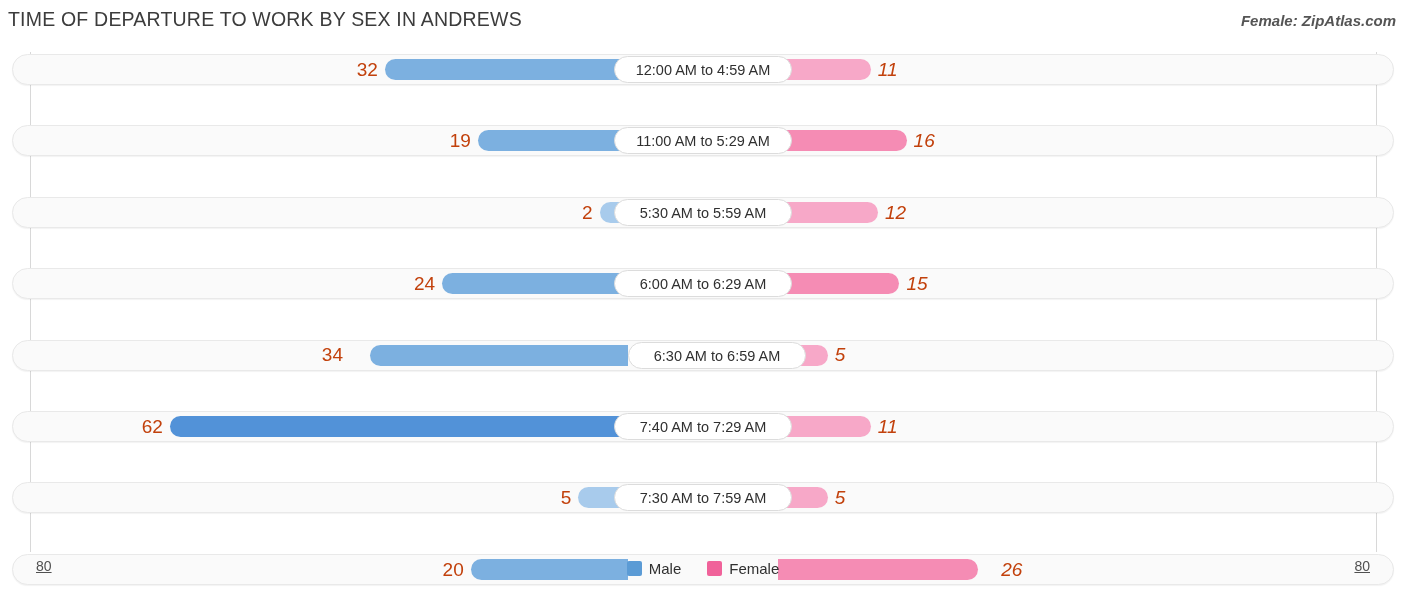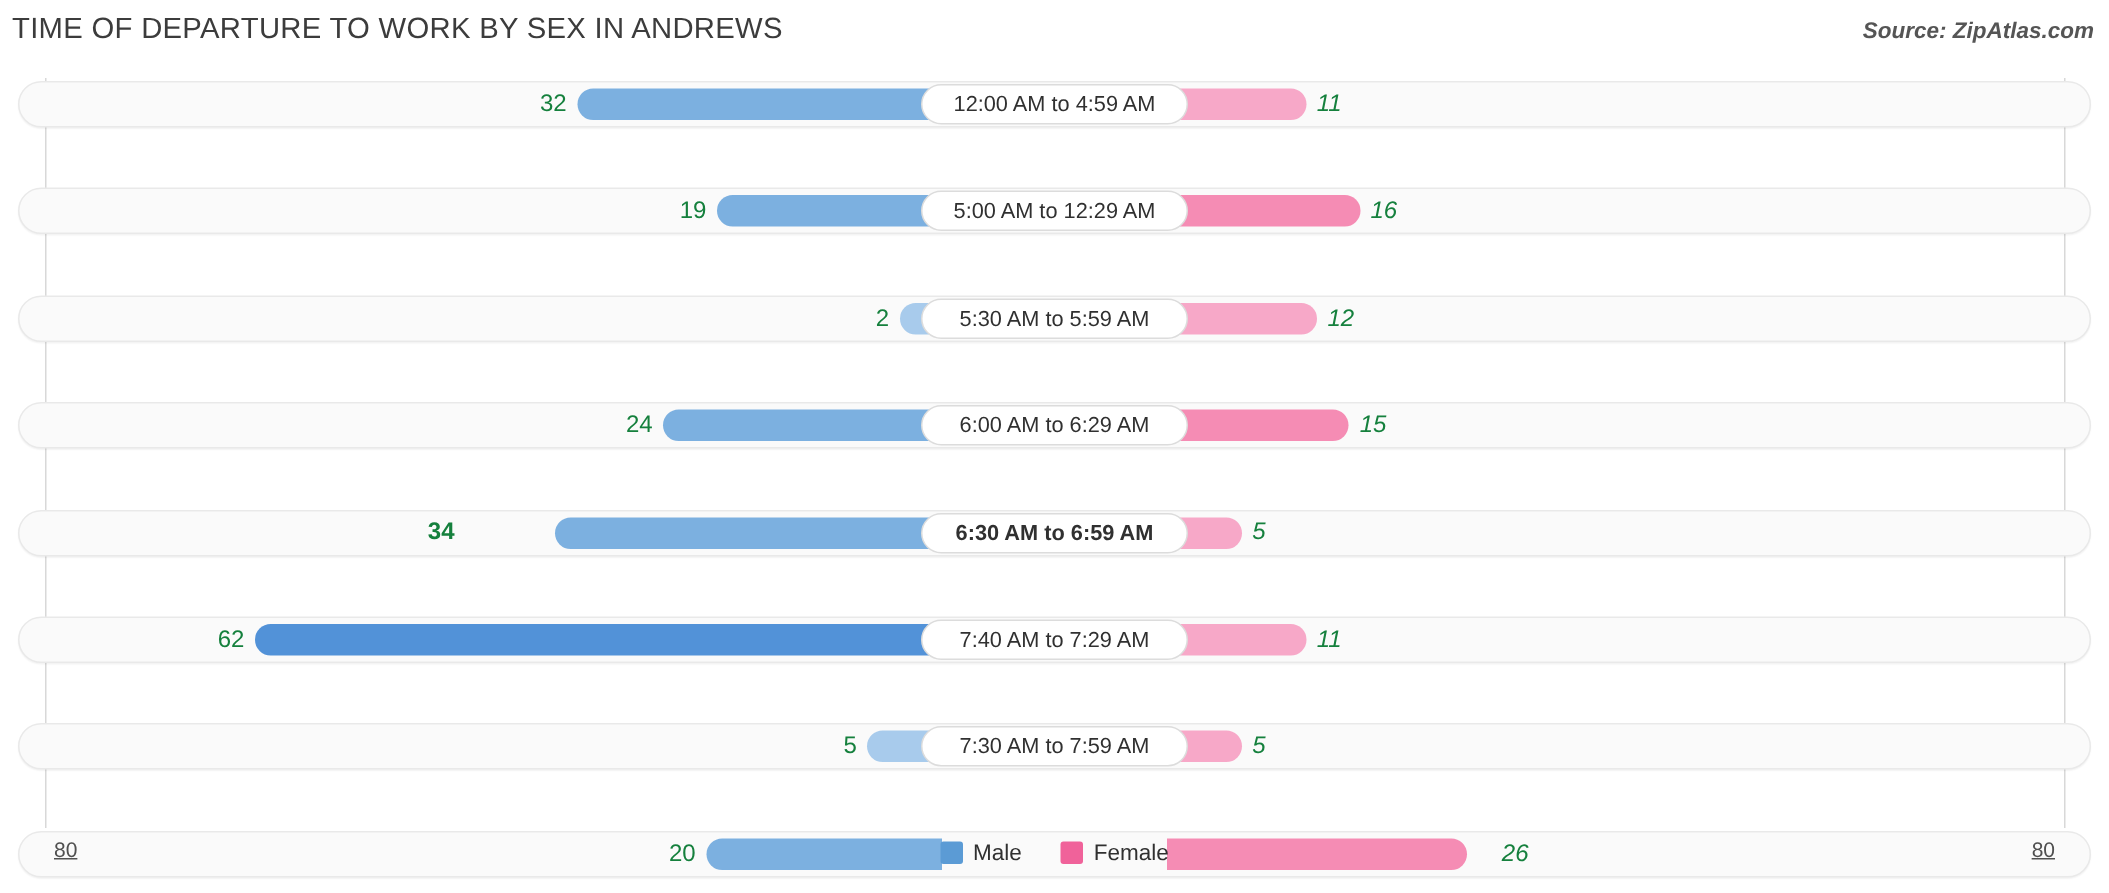--- a/index.html
+++ b/index.html
@@ -87,22 +87,22 @@
   }
   .bar.female {
     border-radius: 0 11px 11px 0;
   }
 
   
   .val {
     position: absolute;
     top: 50%;
     transform: translateY(-50%);
-    font-size: 16px;
-    color: #15803d;
+    font-size: 19px;
+    color: #c2410c;
     white-space: nowrap;
   }
   .val.male-val   { text-align: right; }
   .val.female-val { text-align: left; font-style: italic; }
 
   
   .cat-pill {
     position: absolute;
     top: 4px;
     height: 27px;
@@ -162,40 +162,40 @@
     font-size: 15px;
     color: #303030;
   }
 </style>
 </head>
 <body>
 
 <div class="page">
 
   <div class="chart-title">TIME OF DEPARTURE TO WORK BY SEX IN ANDREWS</div>
-  <div class="source-note">Source: ZipAtlas.com</div>
+  <div class="source-note">Female: ZipAtlas.com</div>
 
   <div class="plot" id="plot">
     <div class="axis-line left"></div>
     <div class="axis-line right"></div>
   <div class="row" style="top: 0px;">
         <div class="track"></div>
         <div class="bar male" style="left: 384.8px; width: 243.2px; background: rgb(124, 176, 224);"></div>
         <div class="bar female" style="left: 778px; width: 92.7875px; background: rgb(247, 168, 200);"></div>
         <div class="val male-val" style="right: 1028.2px;">32</div>
         <div class="val female-val" style="left: 877.788px;">11</div>
         <div class="cat-pill" style="left: 614px; width: 178px;">12:00 AM to 4:59 AM</div>
       </div>
       <div class="row" style="top: 35.7px;">
         <div class="track"></div>
         <div class="bar male" style="left: 477.913px; width: 150.088px; background: rgb(124, 176, 224);"></div>
         <div class="bar female" style="left: 778px; width: 128.6px; background: rgb(245, 140, 180);"></div>
         <div class="val male-val" style="right: 935.087px;">19</div>
         <div class="val female-val" style="left: 913.6px;">16</div>
-        <div class="cat-pill" style="left: 614px; width: 178px;">5:00 AM to 12:29 AM</div>
+        <div class="cat-pill" style="left: 614px; width: 178px;">11:00 AM to 5:29 AM</div>
       </div>
       <div class="row" style="top: 71.4px;">
         <div class="track"></div>
         <div class="bar male" style="left: 599.675px; width: 28.325px; background: rgb(168, 203, 236);"></div>
         <div class="bar female" style="left: 778px; width: 99.95px; background: rgb(247, 168, 200);"></div>
         <div class="val male-val" style="right: 813.325px;">2</div>
         <div class="val female-val" style="left: 884.95px;">12</div>
         <div class="cat-pill" style="left: 614px; width: 178px;">5:30 AM to 5:59 AM</div>
       </div>
       <div class="row" style="top: 107.1px;">
@@ -203,23 +203,23 @@
         <div class="bar male" style="left: 442.1px; width: 185.9px; background: rgb(124, 176, 224);"></div>
         <div class="bar female" style="left: 778px; width: 121.438px; background: rgb(245, 140, 180);"></div>
         <div class="val male-val" style="right: 970.9px;">24</div>
         <div class="val female-val" style="left: 906.438px;">15</div>
         <div class="cat-pill" style="left: 614px; width: 178px;">6:00 AM to 6:29 AM</div>
       </div>
       <div class="row" style="top: 142.8px;">
         <div class="track"></div>
         <div class="bar male" style="left: 370.475px; width: 257.525px; background: rgb(124, 176, 224);"></div>
         <div class="bar female" style="left: 778px; width: 49.8125px; background: rgb(247, 168, 200);"></div>
-        <div class="val male-val" style="right: 1103px; font-weight: bold;">34</div>
+        <div class="val male-val" style="right: 1063px;">34</div>
         <div class="val female-val" style="left: 834.812px;">5</div>
-        <div class="cat-pill" style="left: 614px; width: 178px; font-weight: bold;">6:30 AM to 6:59 AM</div>
+        <div class="cat-pill" style="left: 628px; width: 178px;">6:30 AM to 6:59 AM</div>
       </div>
       <div class="row" style="top: 178.5px;">
         <div class="track"></div>
         <div class="bar male" style="left: 169.925px; width: 458.075px; background: rgb(82, 146, 216);"></div>
         <div class="bar female" style="left: 778px; width: 92.7875px; background: rgb(247, 168, 200);"></div>
         <div class="val male-val" style="right: 1243.08px;">62</div>
         <div class="val female-val" style="left: 877.788px;">11</div>
         <div class="cat-pill" style="left: 614px; width: 178px;">7:40 AM to 7:29 AM</div>
       </div>
       <div class="row" style="top: 214.2px;">

